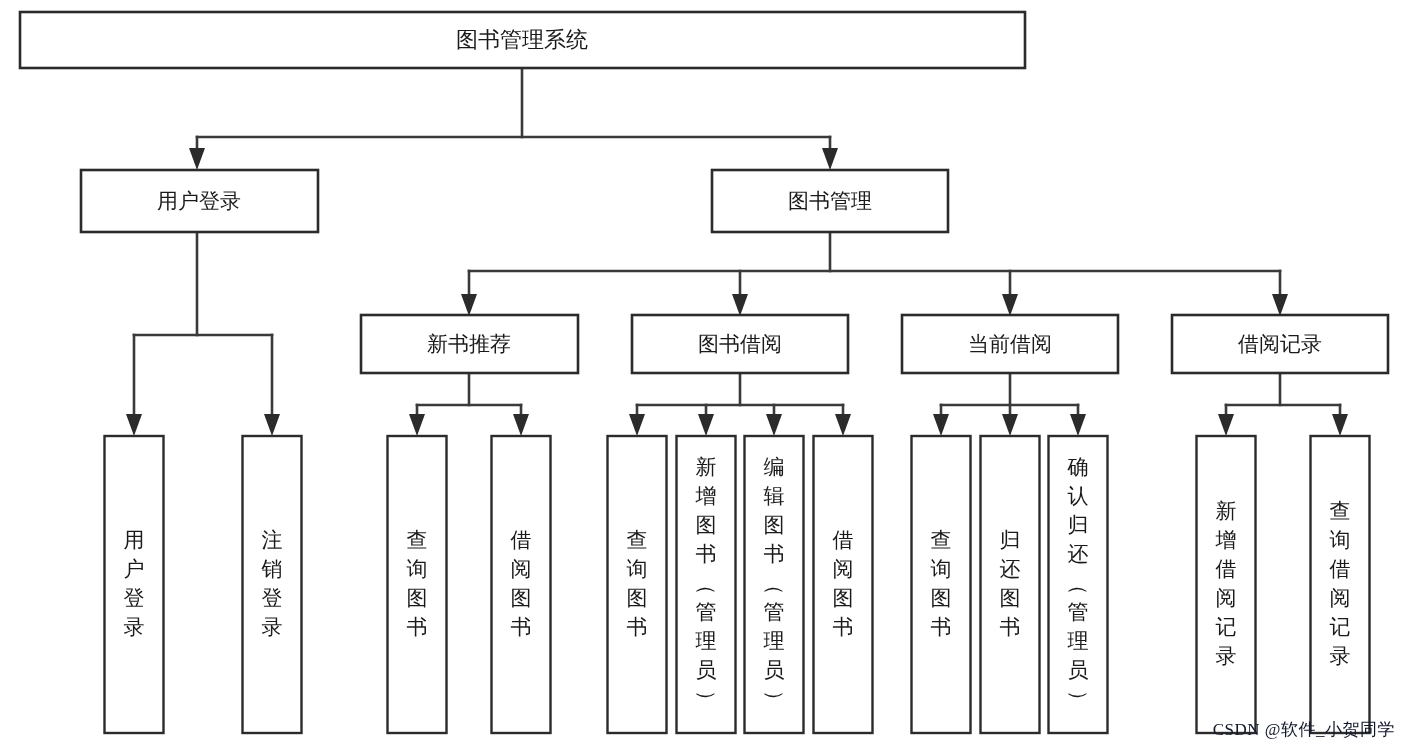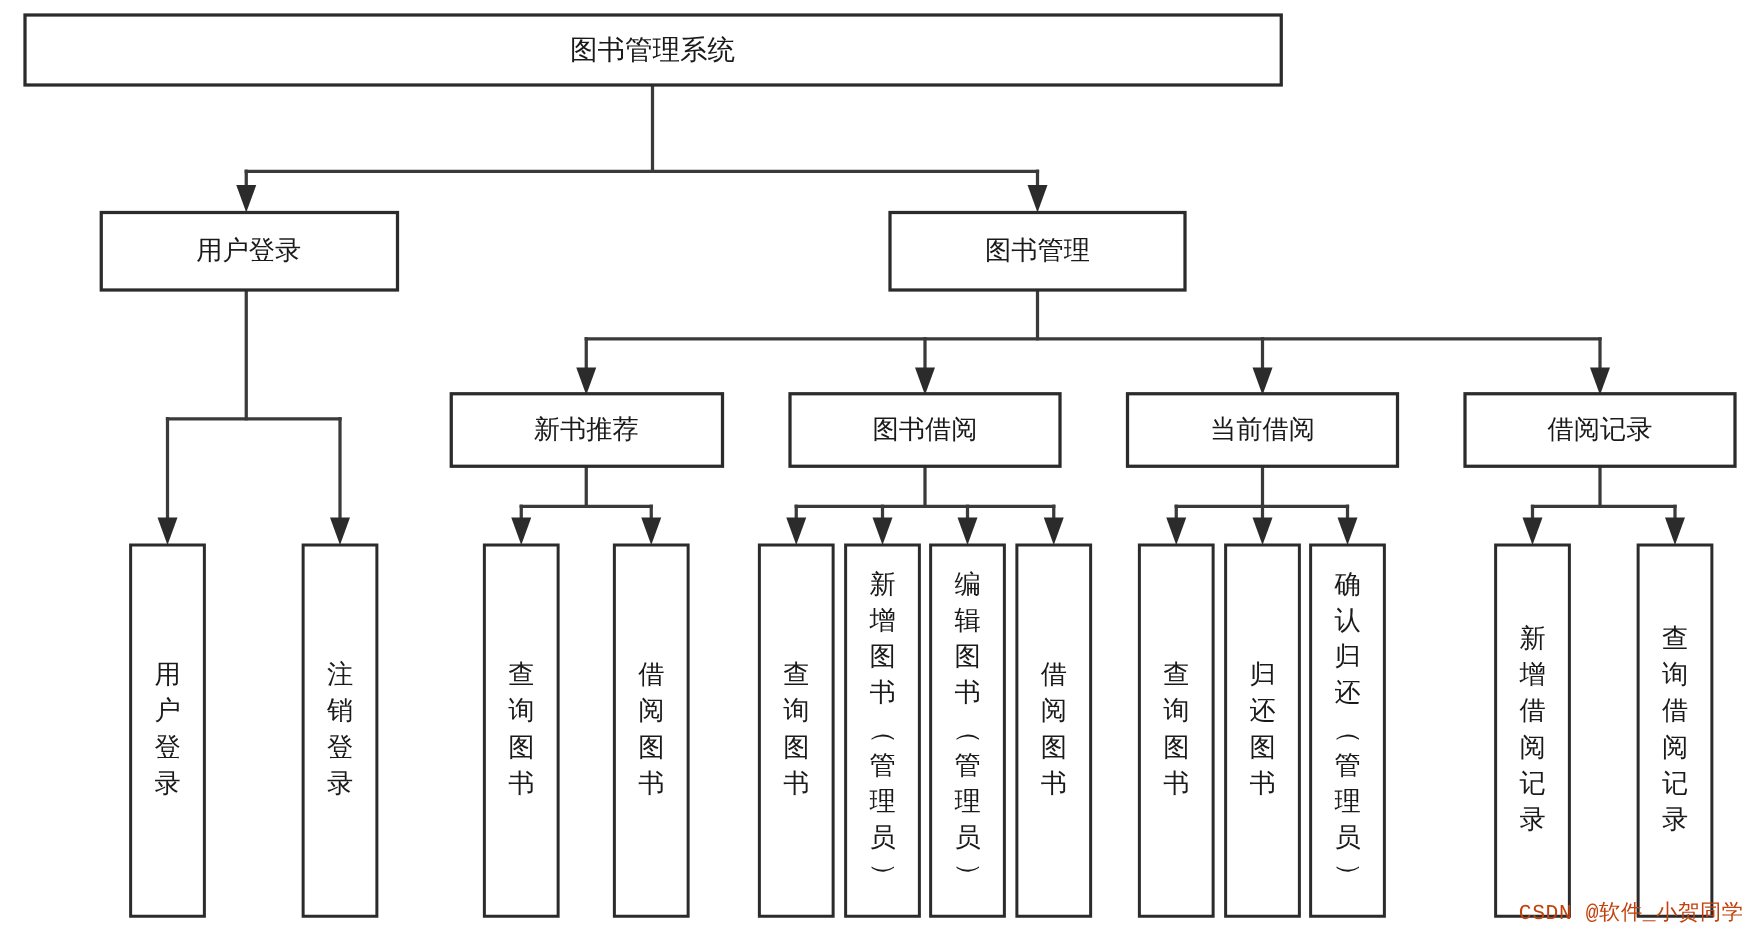--- a/index.html
+++ b/index.html
@@ -57,23 +57,23 @@
     font-family: "Liberation Sans", "DejaVu Sans", sans-serif;
     font-size: 21px;
     fill: #1a1a1a;
     text-anchor: middle;
     dominant-baseline: middle;
   }
   .watermark-text {
     position: absolute;
     right: 10px;
     bottom: 6px;
-    font-family: Liberation Mono, monospace;
+    font-family: Liberation Serif, serif;
     font-size: 17px;
-    color: #c2410c;
+    color: #0f172a;
     white-space: nowrap;
     letter-spacing: 0.5px;
     user-select: none;
   }
 </style>
 </head>
 <body>
 
 <div id="diagram-root">
 

